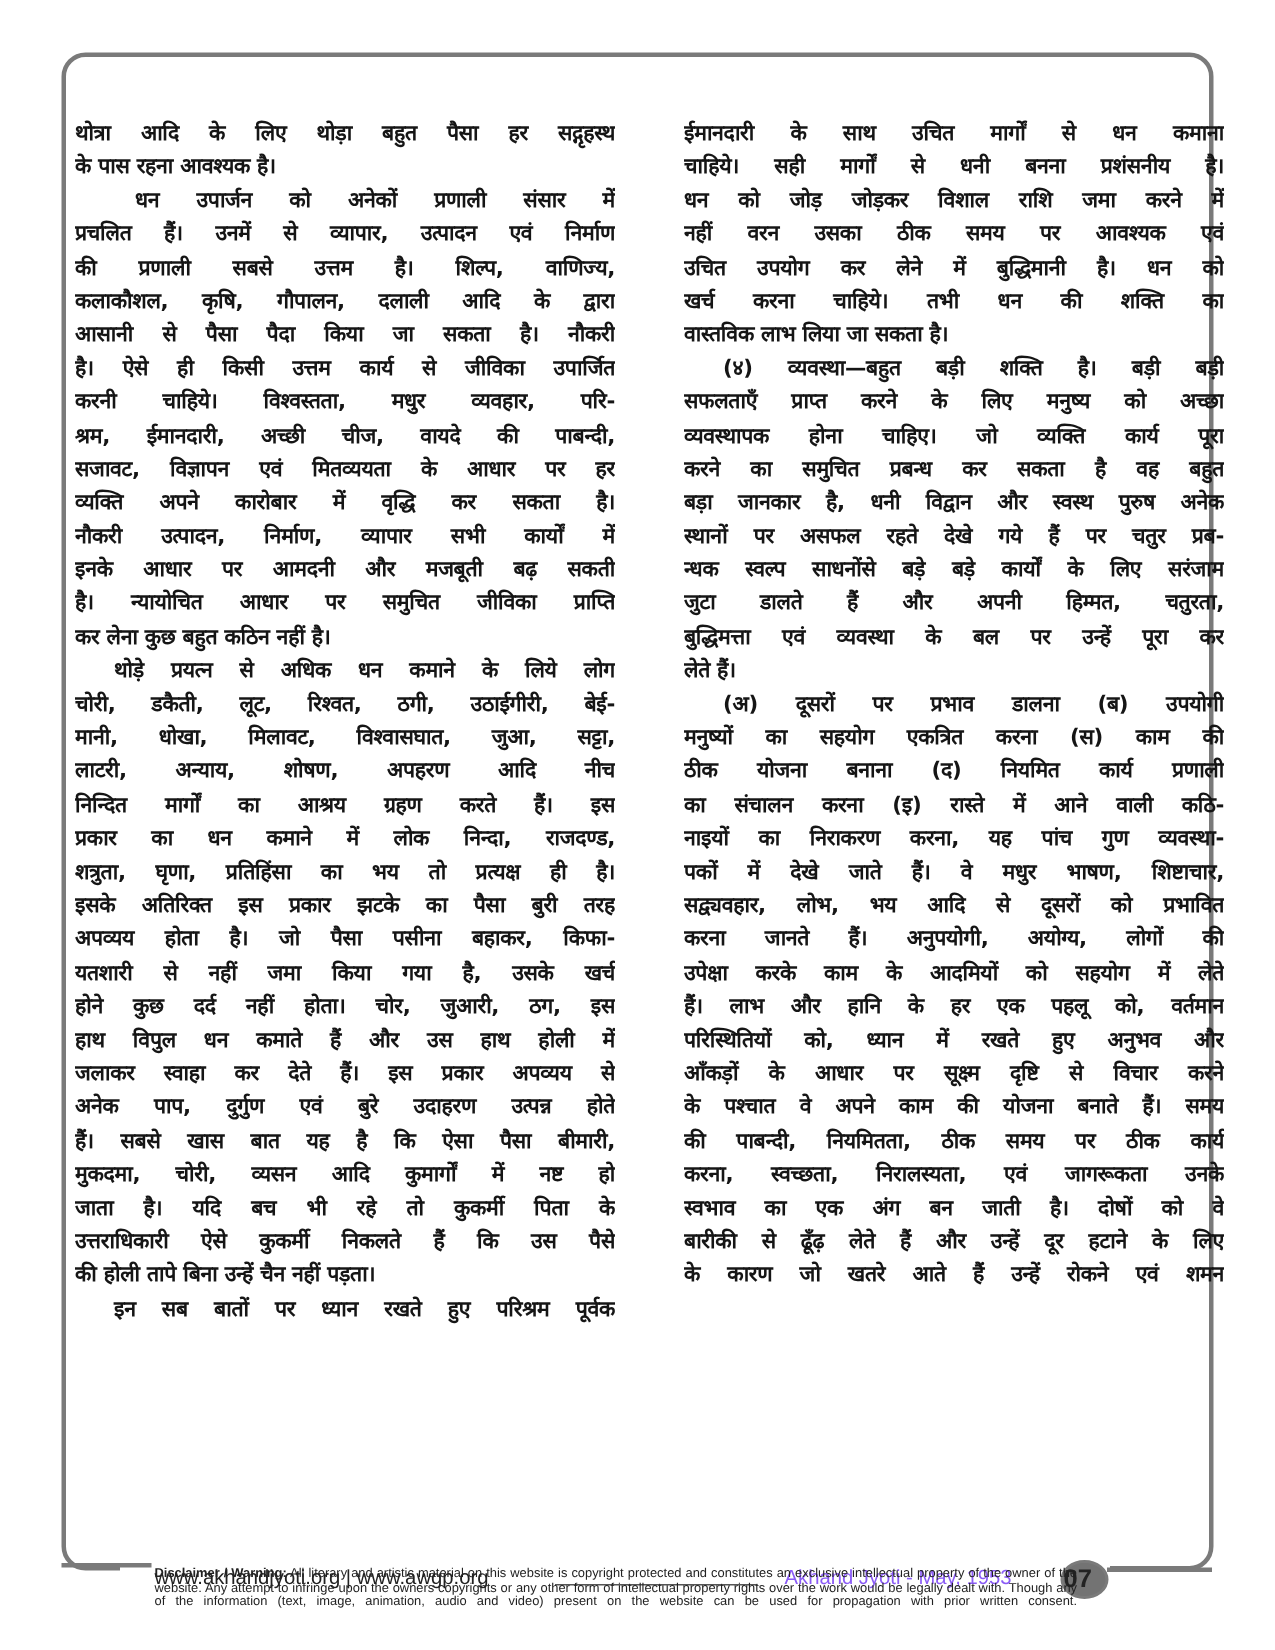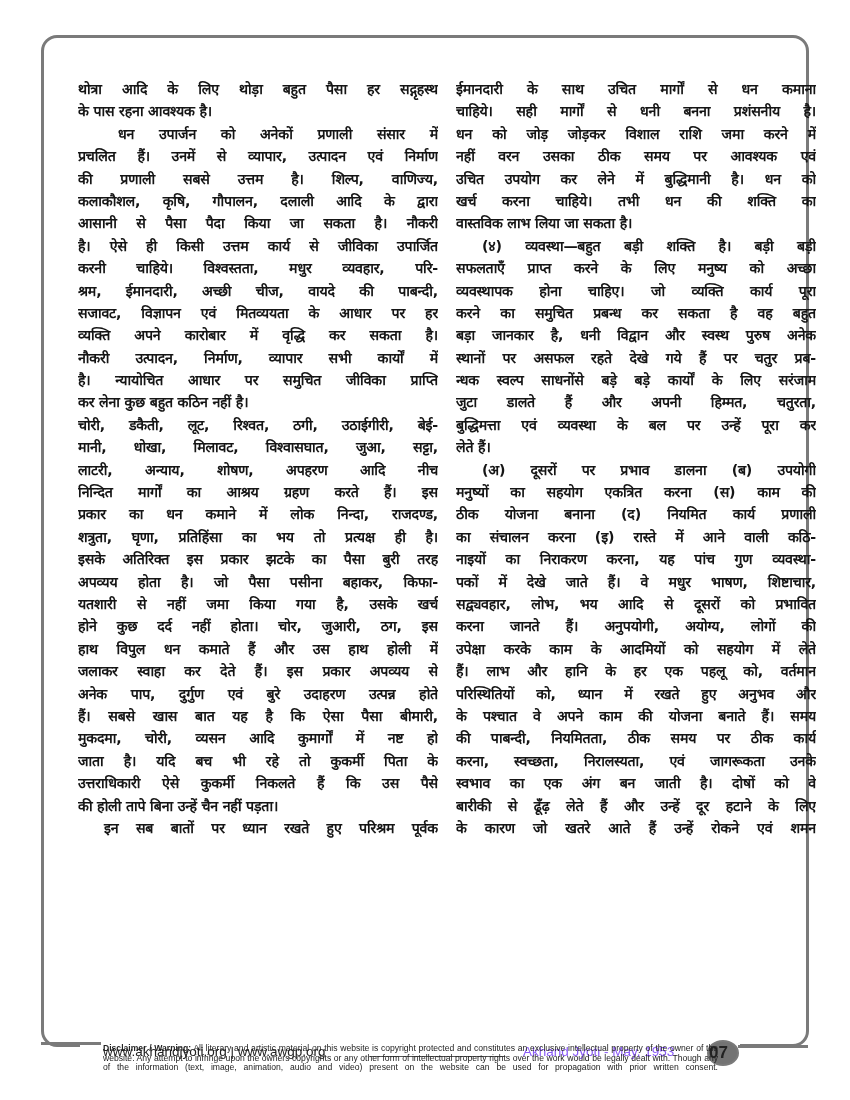--- a/index.html
+++ b/index.html
@@ -9,21 +9,21 @@
       border: 3px solid #7a7a7a; border-radius: 16px; box-sizing: border-box;
     }
     .frame-bottom-mask {
       position: absolute; left: 80px; top: 1040px; width: 660px; height: 14px; background: #fff;
     }
     .column {
       position: absolute; top: 78px; width: 360px;
       font-family: "DejaVu Sans", sans-serif; font-size: 14.2px; line-height: 22.4px;
       font-weight: bold; color: #151515; letter-spacing: -0.2px;
     }
-    .col-left { left: 78px; }
+    .col-left { left: 50px; }
     .col-right { left: 456px; }
     .line { display: block; white-space: nowrap; overflow: hidden; text-align: justify; text-align-last: justify; height: 22.4px; }
     .line.last { text-align-last: left; }
     .line.indent { padding-left: 26px; }
     .line.indent-big { padding-left: 40px; }
     .footer { position: absolute; left: 0; top: 1030px; width: 850px; height: 70px; }
     .footer-links {
       position: absolute; left: 103px; top: 14px; font-family: "Liberation Sans", sans-serif;
       font-size: 13.5px; color: #222;
     }
@@ -65,22 +65,24 @@
     <span class="line">प्रचलित हैं। उनमें से व्यापार, उत्पादन एवं निर्माण</span>
     <span class="line">की प्रणाली सबसे उत्तम है। शिल्प, वाणिज्य,</span>
     <span class="line">कलाकौशल, कृषि, गौपालन, दलाली आदि के द्वारा</span>
     <span class="line">आसानी से पैसा पैदा किया जा सकता है। नौकरी</span>
     <span class="line">है। ऐसे ही किसी उत्तम कार्य से जीविका उपार्जित</span>
     <span class="line">करनी चाहिये। विश्वस्तता, मधुर व्यवहार, परि-</span>
     <span class="line">श्रम, ईमानदारी, अच्छी चीज, वायदे की पाबन्दी,</span>
     <span class="line">सजावट, विज्ञापन एवं मितव्ययता के आधार पर हर</span>
     <span class="line">व्यक्ति अपने कारोबार में वृद्धि कर सकता है।</span>
     <span class="line">नौकरी उत्पादन, निर्माण, व्यापार सभी कार्यों में</span>
+    <span class="line">इनके आधार पर आमदनी और मजबूती बढ़ सकती</span>
     <span class="line">है। न्यायोचित आधार पर समुचित जीविका प्राप्ति</span>
     <span class="line last">कर लेना कुछ बहुत कठिन नहीं है।</span>
+    <span class="line indent">थोड़े प्रयत्न से अधिक धन कमाने के लिये लोग</span>
     <span class="line">चोरी, डकैती, लूट, रिश्वत, ठगी, उठाईगीरी, बेई-</span>
     <span class="line">मानी, धोखा, मिलावट, विश्वासघात, जुआ, सट्टा,</span>
     <span class="line">लाटरी, अन्याय, शोषण, अपहरण आदि नीच</span>
     <span class="line">निन्दित मार्गों का आश्रय ग्रहण करते हैं। इस</span>
     <span class="line">प्रकार का धन कमाने में लोक निन्दा, राजदण्ड,</span>
     <span class="line">शत्रुता, घृणा, प्रतिहिंसा का भय तो प्रत्यक्ष ही है।</span>
     <span class="line">इसके अतिरिक्त इस प्रकार झटके का पैसा बुरी तरह</span>
     <span class="line">अपव्यय होता है। जो पैसा पसीना बहाकर, किफा-</span>
     <span class="line">यतशारी से नहीं जमा किया गया है, उसके खर्च</span>
     <span class="line">होने कुछ दर्द नहीं होता। चोर, जुआरी, ठग, इस</span>
@@ -116,20 +118,21 @@
     <span class="line">मनुष्यों का सहयोग एकत्रित करना (स) काम की</span>
     <span class="line">ठीक योजना बनाना (द) नियमित कार्य प्रणाली</span>
     <span class="line">का संचालन करना (इ) रास्ते में आने वाली कठि-</span>
     <span class="line">नाइयों का निराकरण करना, यह पांच गुण व्यवस्था-</span>
     <span class="line">पकों में देखे जाते हैं। वे मधुर भाषण, शिष्टाचार,</span>
     <span class="line">सद्व्यवहार, लोभ, भय आदि से दूसरों को प्रभावित</span>
     <span class="line">करना जानते हैं। अनुपयोगी, अयोग्य, लोगों की</span>
     <span class="line">उपेक्षा करके काम के आदमियों को सहयोग में लेते</span>
     <span class="line">हैं। लाभ और हानि के हर एक पहलू को, वर्तमान</span>
     <span class="line">परिस्थितियों को, ध्यान में रखते हुए अनुभव और</span>
+    <span class="line">आँकड़ों के आधार पर सूक्ष्म दृष्टि से विचार करने</span>
     <span class="line">के पश्चात वे अपने काम की योजना बनाते हैं। समय</span>
     <span class="line">की पाबन्दी, नियमितता, ठीक समय पर ठीक कार्य</span>
     <span class="line">करना, स्वच्छता, निरालस्यता, एवं जागरूकता उनके</span>
     <span class="line">स्वभाव का एक अंग बन जाती है। दोषों को वे</span>
     <span class="line">बारीकी से ढूँढ़ लेते हैं और उन्हें दूर हटाने के लिए</span>
     <span class="line">के कारण जो खतरे आते हैं उन्हें रोकने एवं शमन</span>
   </div>
 
 <div class="footer">
   <div class="left-connector"></div>

